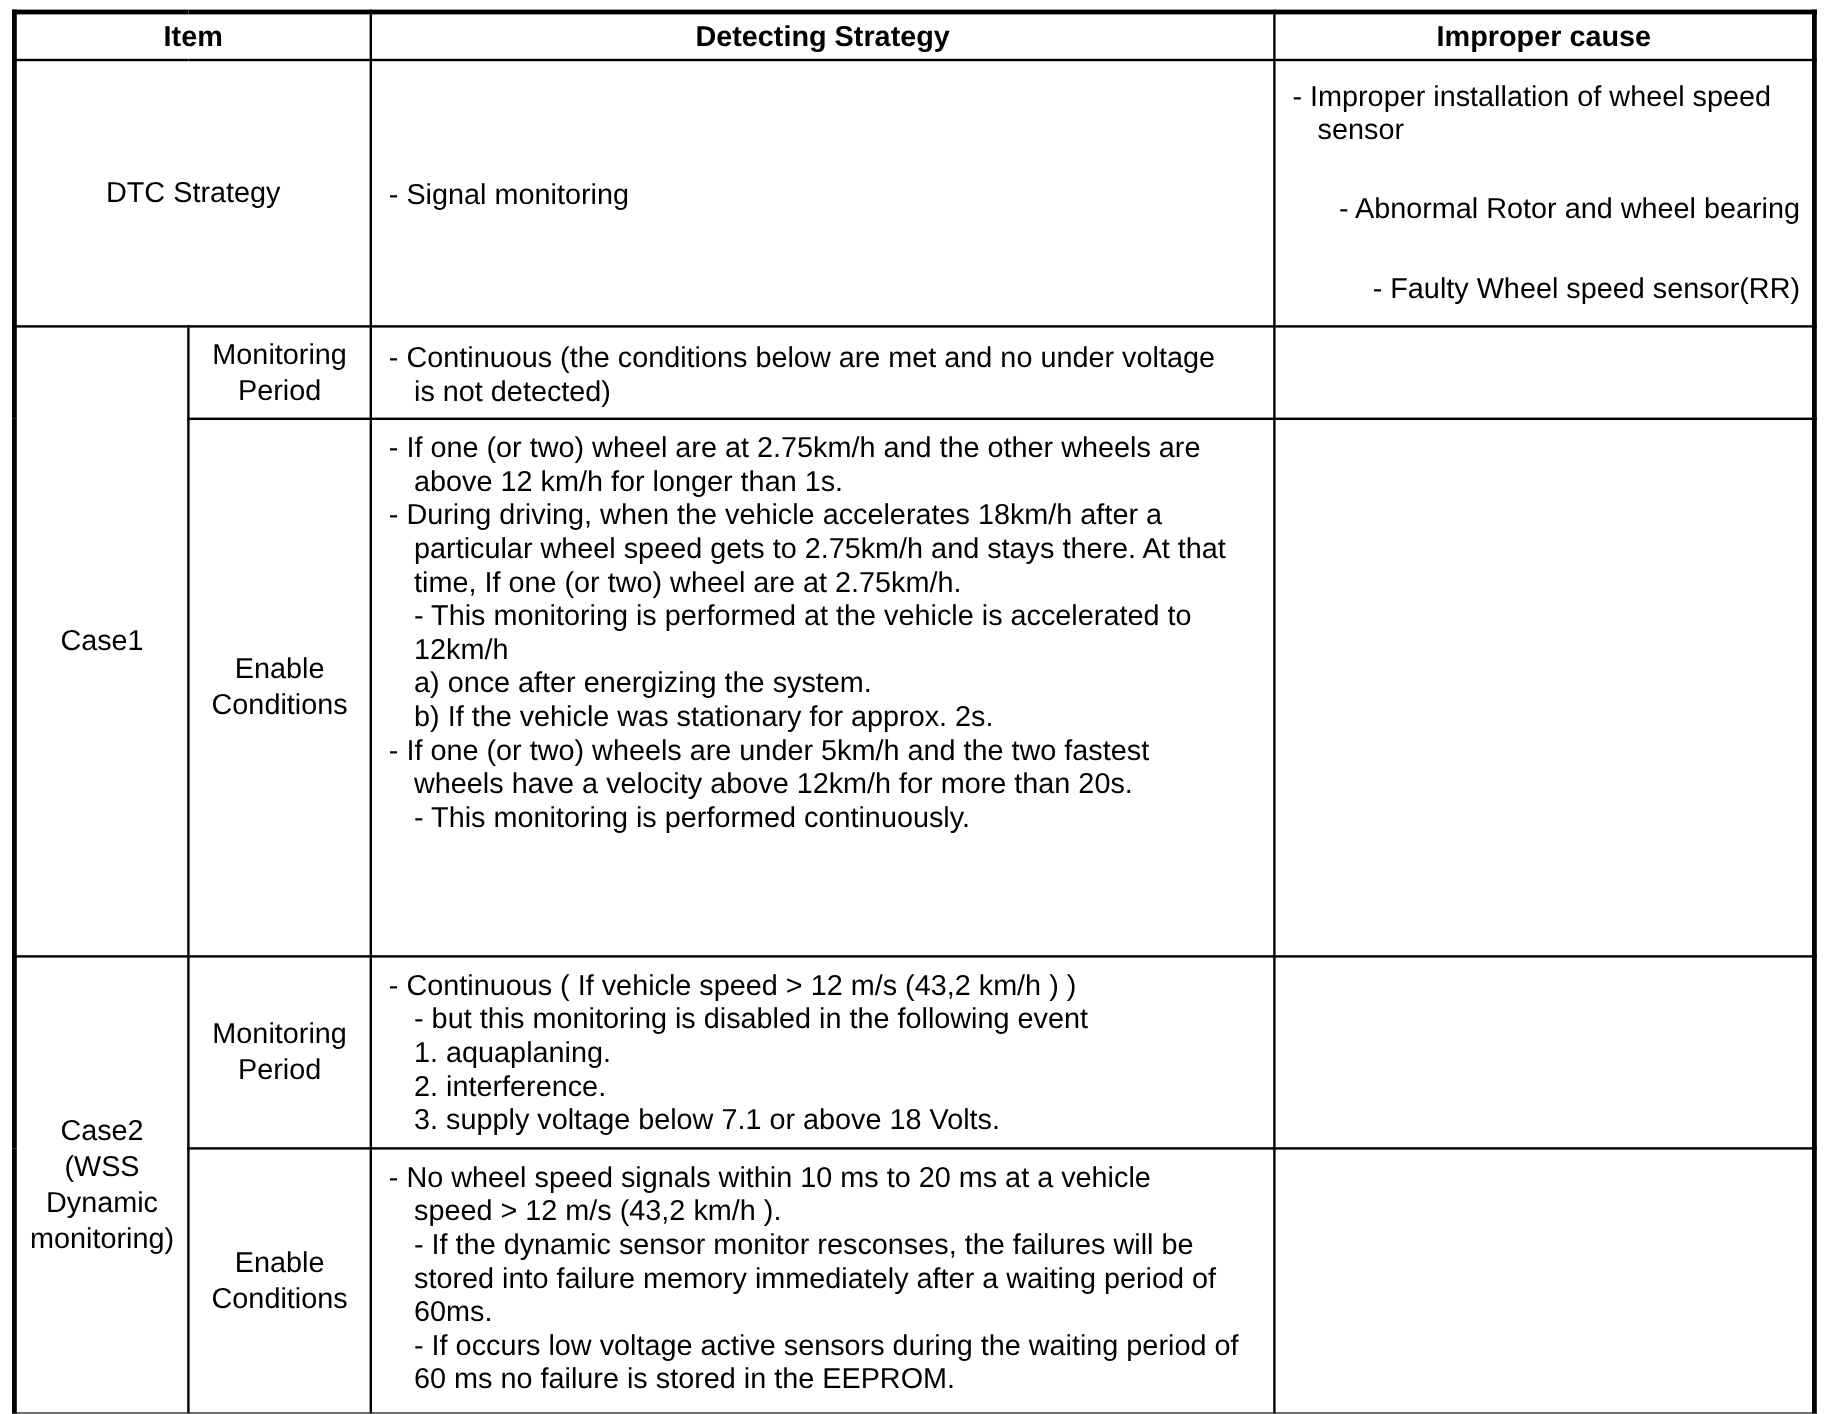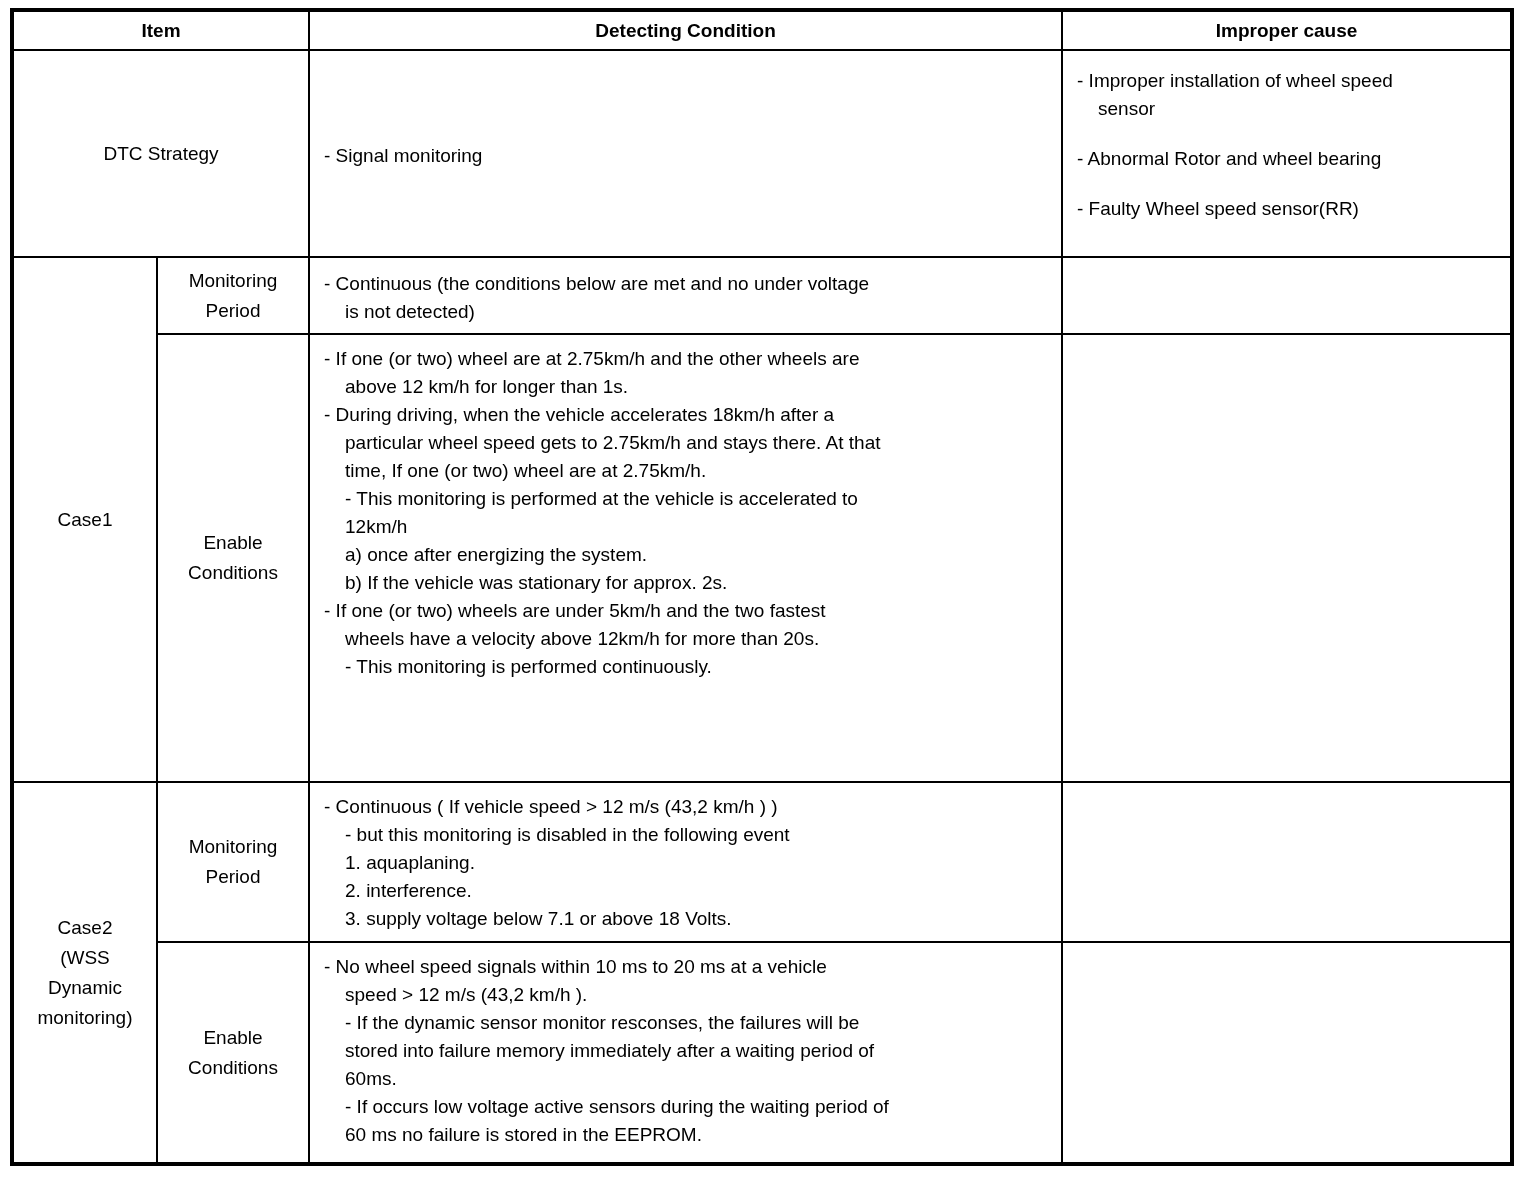--- a/index.html
+++ b/index.html
@@ -19,21 +19,21 @@
     left: 10px;
     top: 8px;
     width: 1500px;
     table-layout: fixed;
     border-collapse: collapse;
     border: 4px solid #000;
   }
   table.dtc th,
   table.dtc td {
     border: 2px solid #000;
-    font-size: 19px;
+    font-size: 24px;
     color: #000;
     overflow: hidden;
   }
   tr.r-hdr  { height: 40px; }
   tr.r-dtc  { height: 207px; }
   tr.r-c1mp { height: 77px; }
   tr.r-c1ec { height: 448px; }
   tr.r-c2mp { height: 160px; }
   tr.r-c2ec { height: 222px; }
 
@@ -63,37 +63,37 @@
     vertical-align: top;
     padding: 16px 10px 16px 14px;
   }
   .block {
     white-space: pre-line;
     line-height: 28px;
     padding-left: 21px;
     text-indent: -21px;
   }
   td.cond .block + .block { }
-  td.causes .block + .block { margin-top: 22px; }
+  td.causes .block + .block { margin-top: 38px; text-align: right; }
 </style>
 </head>
 <body>
 
 <table class="dtc">
   <colgroup>
     <col style="width:145px">
     <col style="width:152px">
     <col style="width:753px">
     <col style="width:450px">
   </colgroup>
 
   <tbody>
       <tr class="r-hdr">
     <th class="hdr" colspan="2">Item</th>
-    <th class="hdr">Detecting Condition</th>
+    <th class="hdr">Detecting Strategy</th>
     <th class="hdr">Improper cause</th>
   </tr>
 
   <tr class="r-dtc">
     <td class="label" colspan="2">DTC Strategy</td>
     <td class="cond vmid">
       <div class="block">- Signal monitoring</div>
     </td>
     <td class="causes">
       <div class="block">- Improper installation of wheel speed

